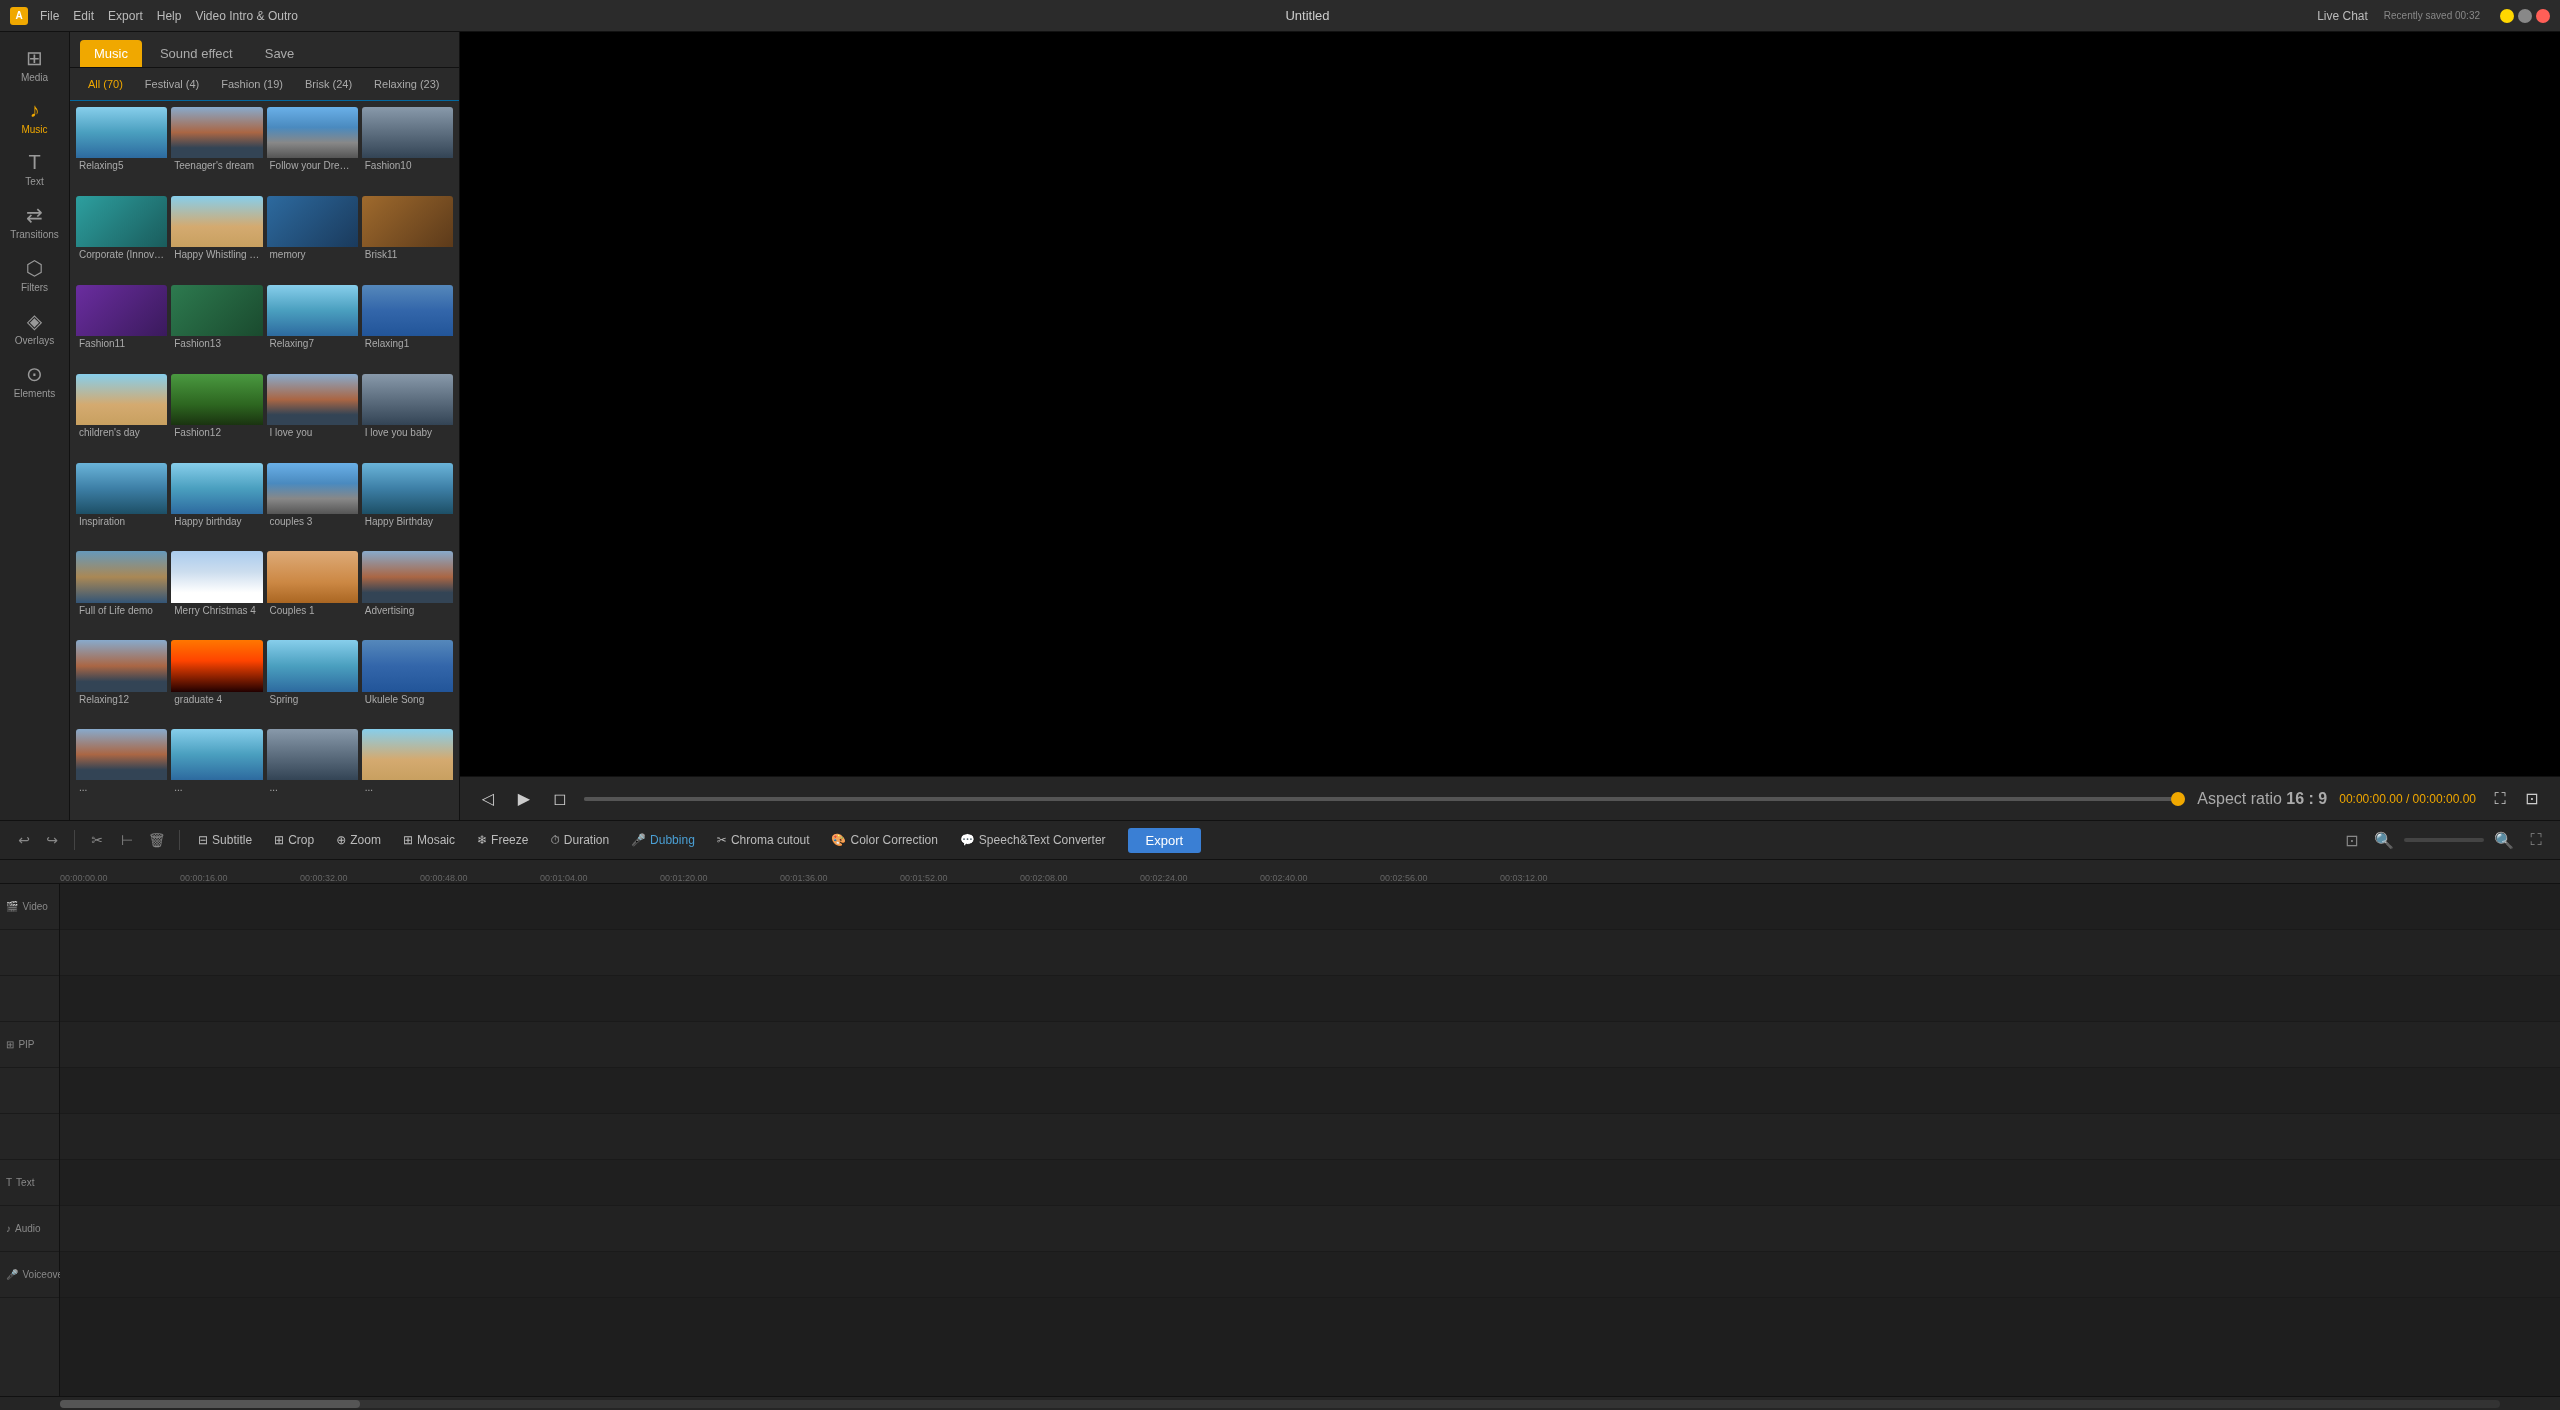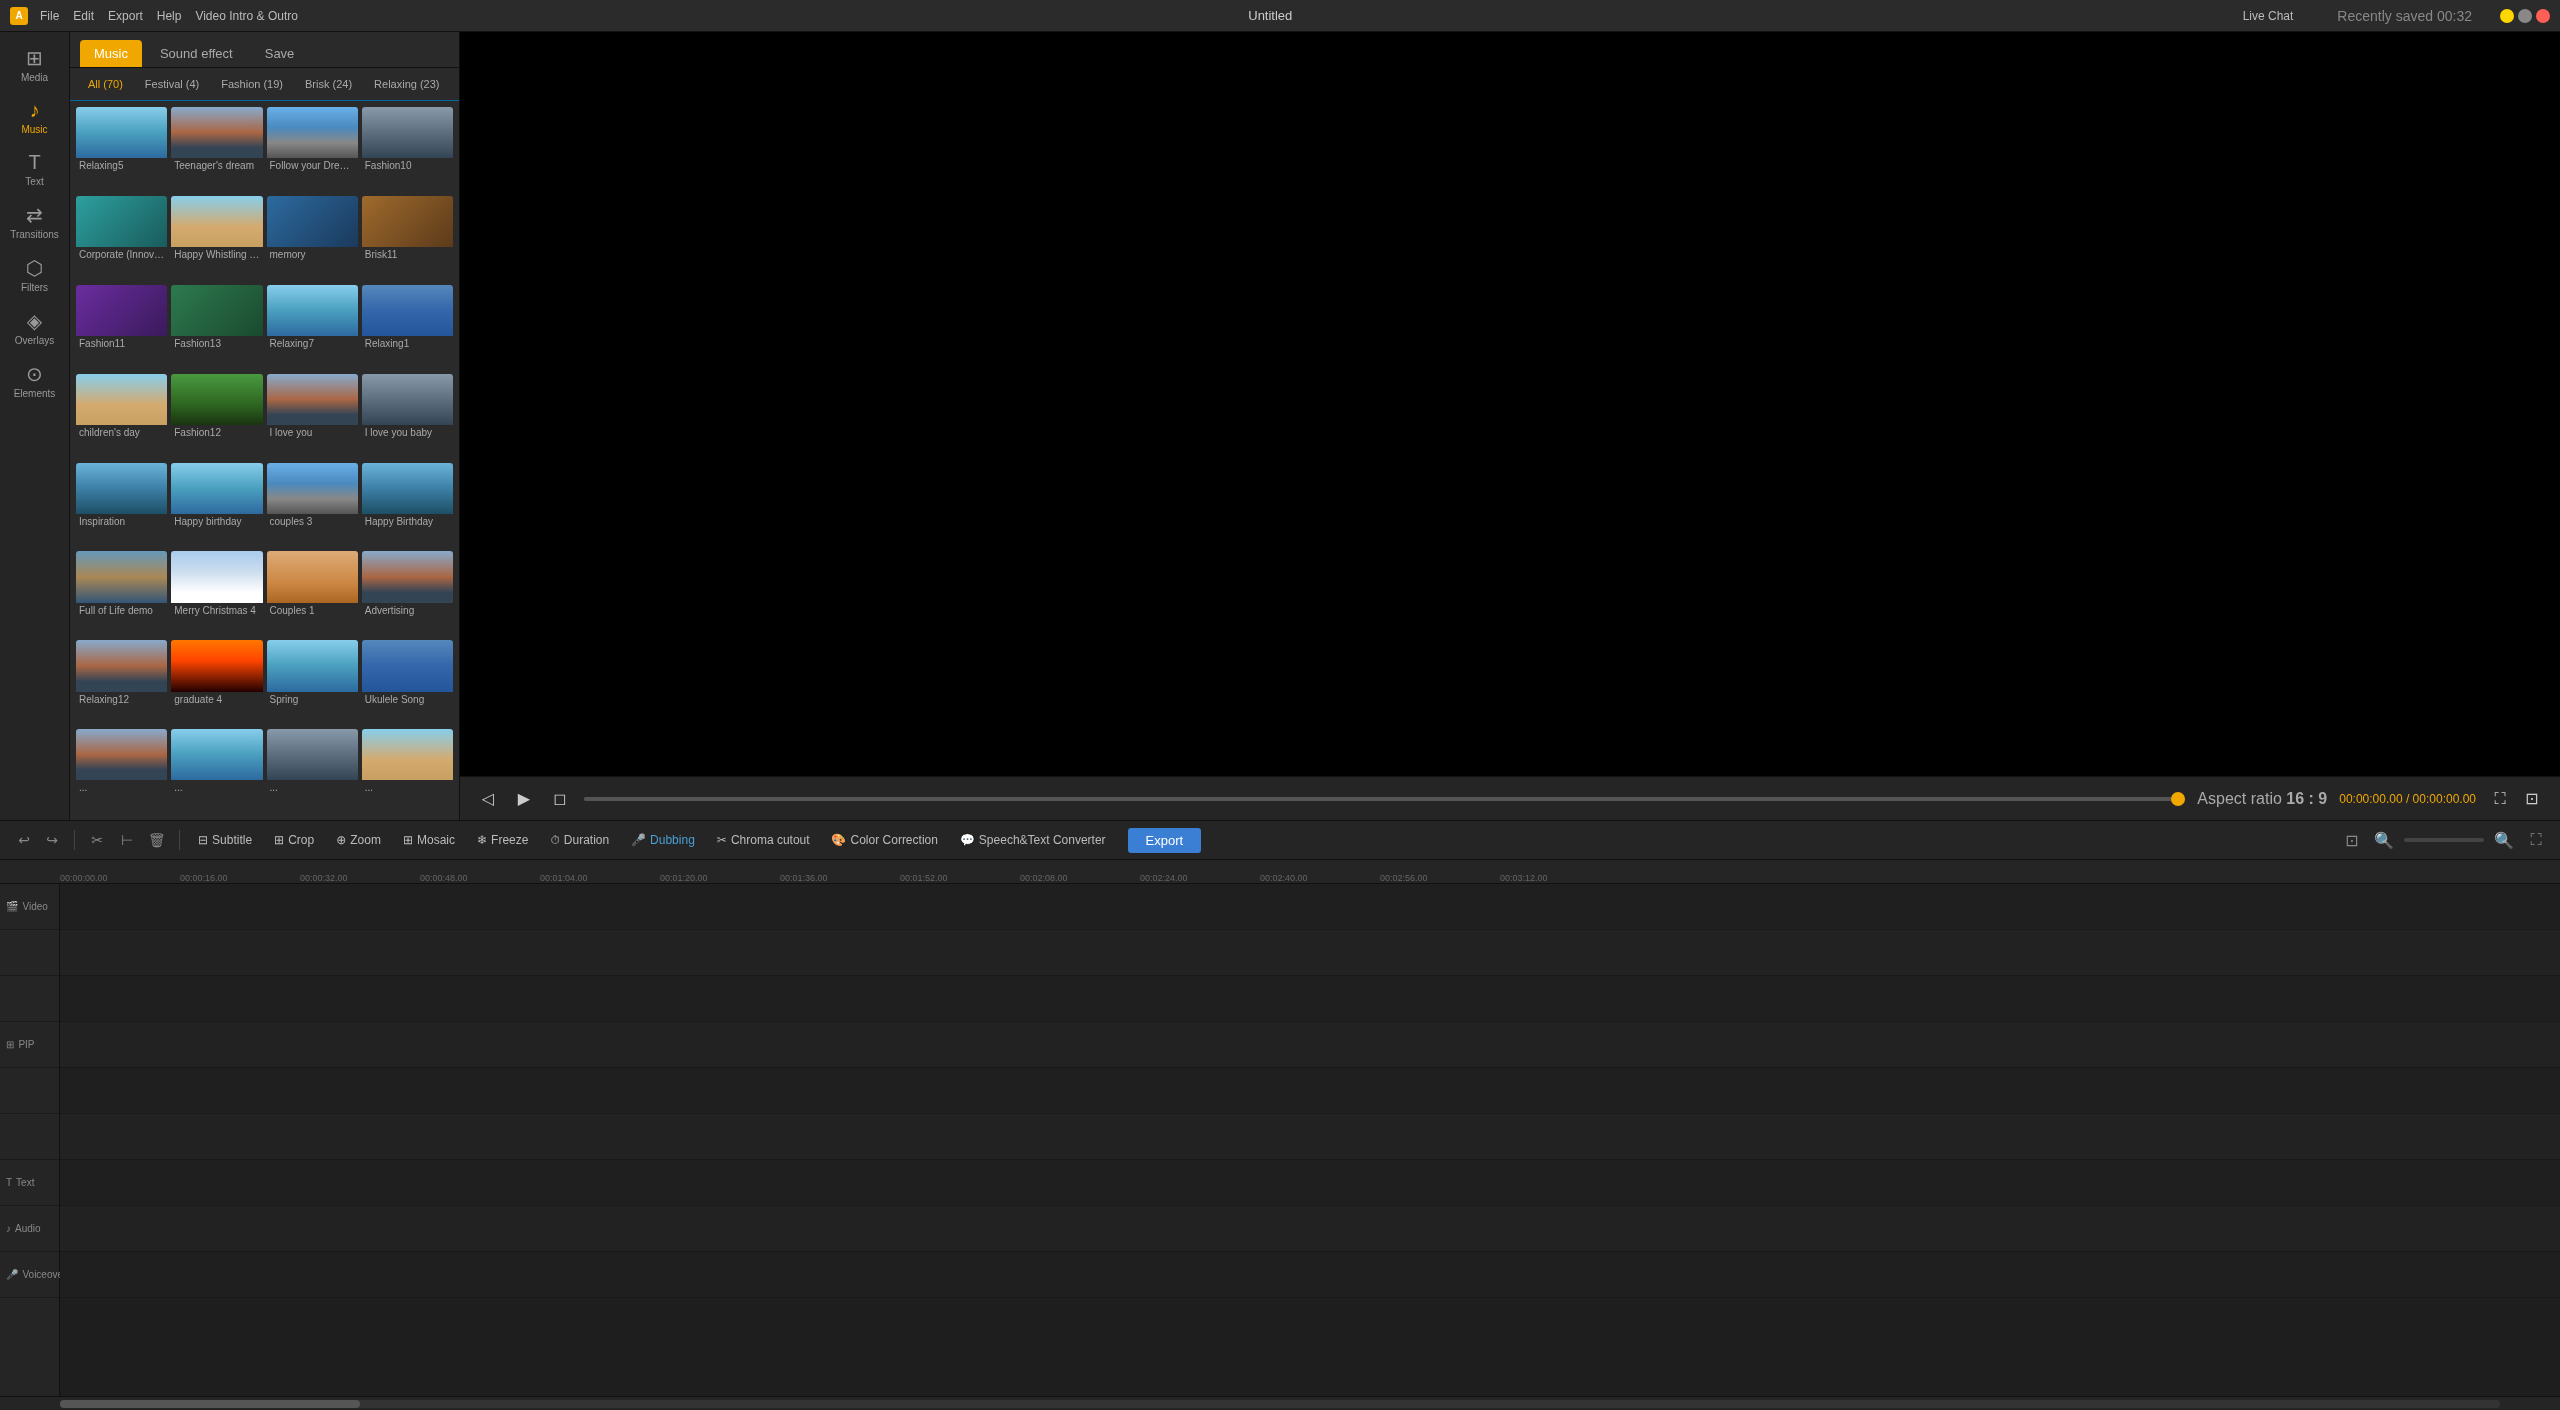--- a/index.html
+++ b/index.html
@@ -38,24 +38,24 @@
     .menu-items {
       display: flex; gap: 14px;
     }
     .menu-item {
       font-size: 12px; color: #bbb; cursor: pointer;
     }
     .title-center {
       font-size: 13px; color: #ccc;
     }
     .title-bar-right {
-      display: flex; align-items: center; gap: 24px;
+      display: flex; align-items: center; gap: 16px;
     }
     .live-chat { font-size: 12px; color: #bbb; }
-    .saved-info { font-size: 14px; color: #888; margin-left: 20px; }
+    .saved-info { font-size: 10px; color: #888; }
     .win-btn {
       width: 14px; height: 14px;
       border-radius: 50%;
       cursor: pointer;
     }
     .win-btn-min { background: #ffd700; margin-left: 4px; }
     .win-btn-max { background: #888; }
     .win-btn-close { background: #ff5f57; }
     .win-controls { display: flex; gap: 4px; align-items: center; }
 

